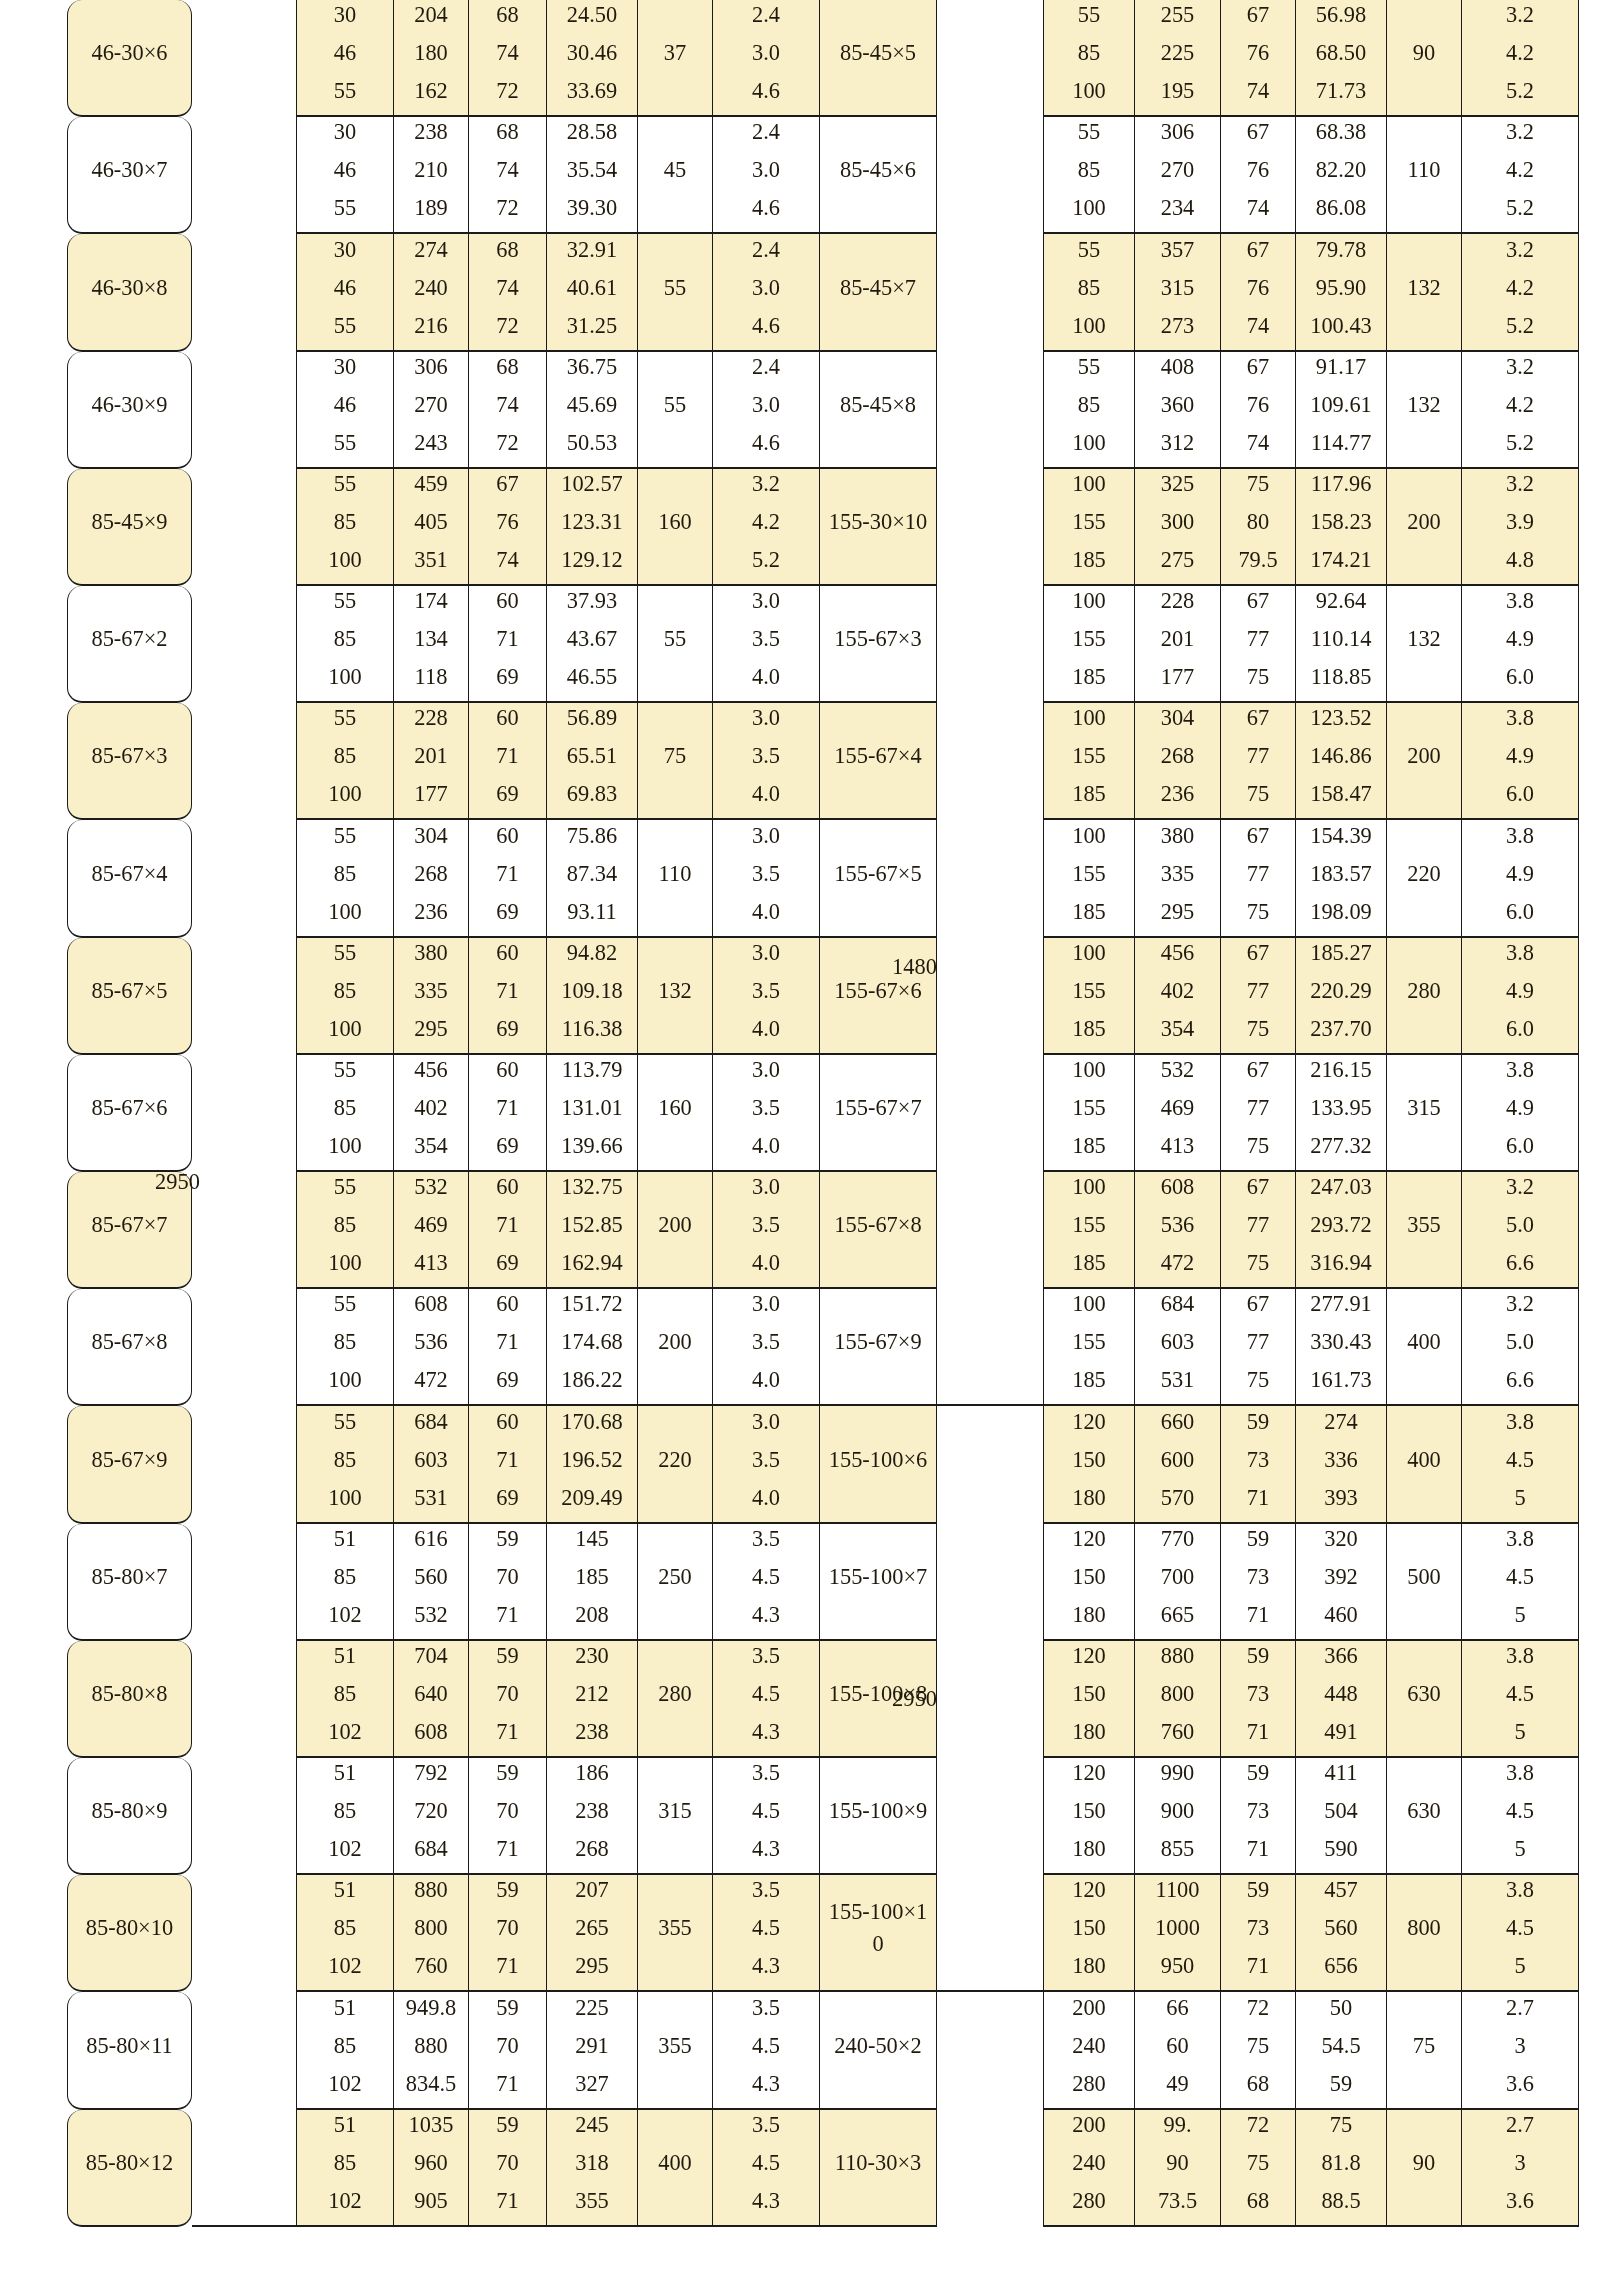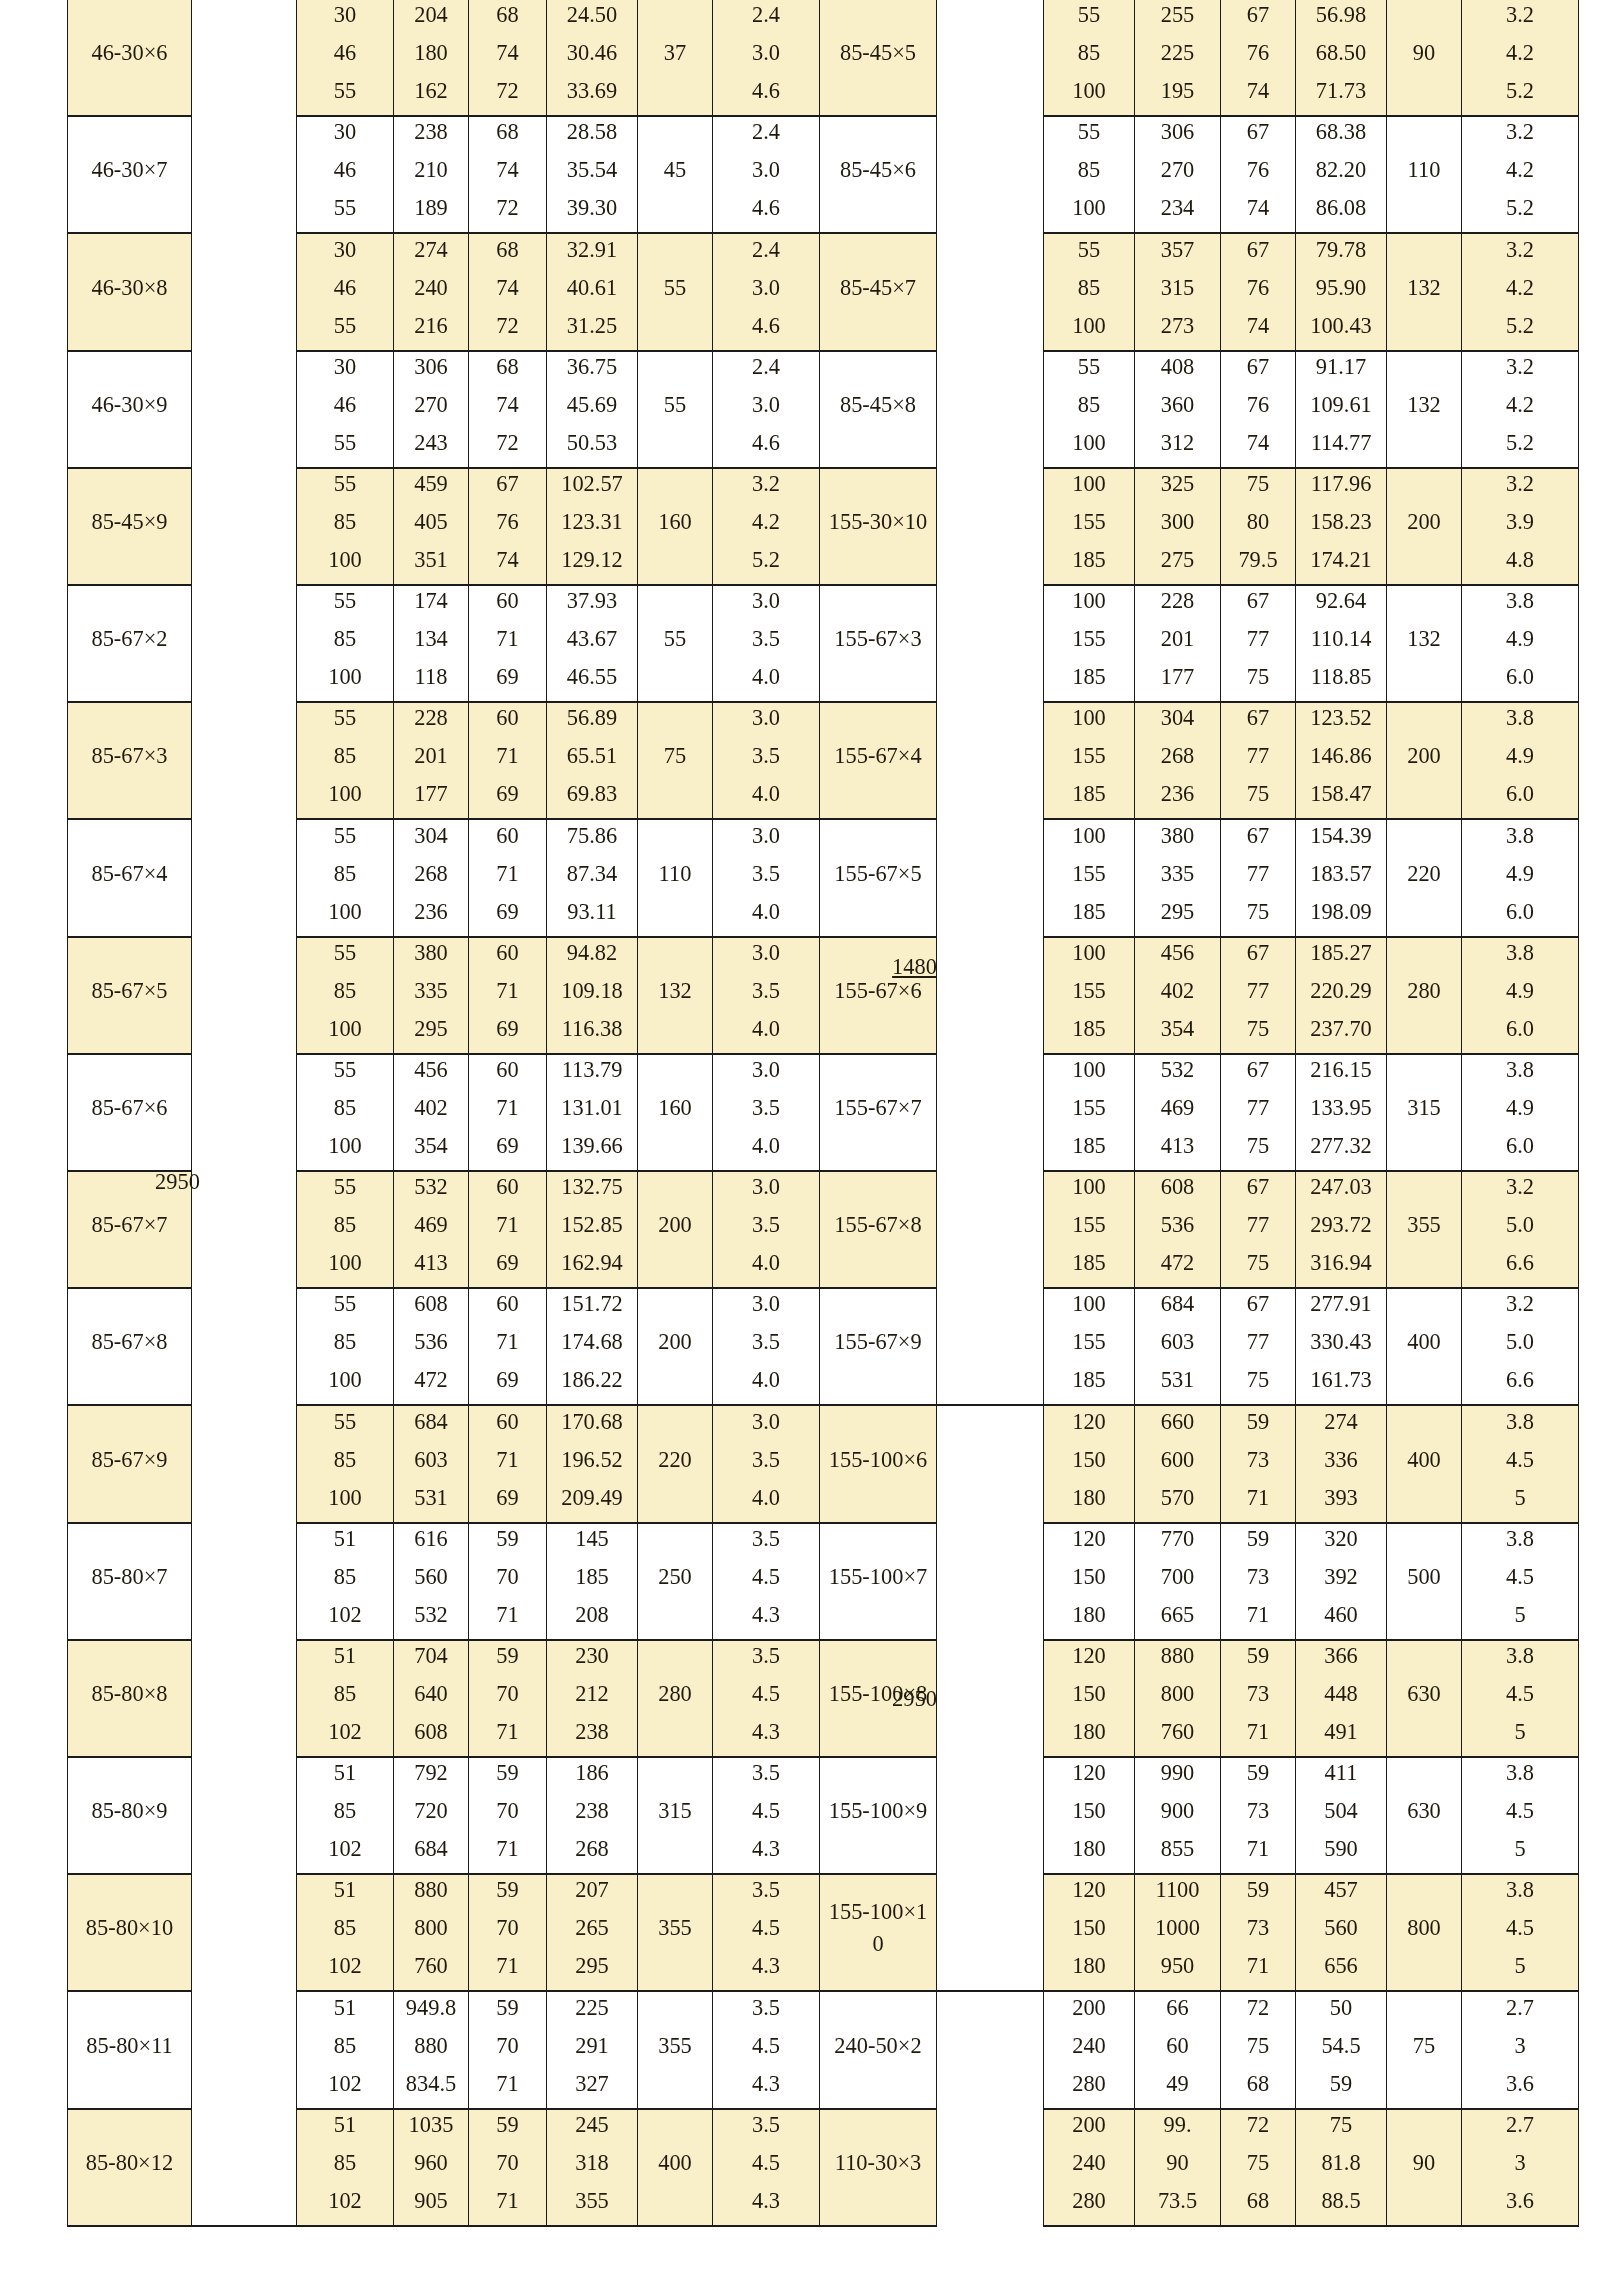--- a/index.html
+++ b/index.html
@@ -22,21 +22,21 @@
     flex:0 0 auto;
     border-right:1.8px solid #1b1b1b;
     border-bottom:2.7px solid #1b1b1b;
     display:flex;flex-direction:column;
     justify-content:center;align-items:center;
     padding-bottom:9px;
     font-size:22.4px;line-height:38px;
     text-align:center;
     overflow:hidden;
   }
-  .row .cell:first-child{border-left:1.8px solid #1b1b1b;}
+  .row .cell:first-child{border-left:1.8px solid #1b1b1b;border-radius:15px;}
   .stripe{background:#F9EFC8;}
   .c-speed{background:#ffffff;border-bottom:none;padding:0;}
   .c-speed.sb{border-bottom:2.7px solid #1b1b1b;}
   .model-text{
     line-height:32px;
     word-break:break-all;
     padding:0 5.4px;
   }
   .value-line{height:38px;line-height:38px;white-space:nowrap;}
   
@@ -46,21 +46,21 @@
   .R.c-model{width:117px}.R.c-speed{width:107px}.R.c-flow{width:91px}.R.c-head{width:86px}
   .R.c-eff{width:75px}.R.c-power{width:91px}.R.c-motor{width:75px}.R.c-npsh{width:117px}
   .speed-label{
     position:absolute;
     font-size:22.4px;line-height:38px;
     text-align:center;
     color:#201a0e;
     pointer-events:none;
   }
   #lbl-left-2950{left:125px;width:105px;top:1163px;}
-  #lbl-right-1480{left:861px;width:107px;top:948px;text-decoration:underline;}
+  #lbl-right-1480{left:861px;width:107px;top:948px;}
   #lbl-right-2950{left:861px;width:107px;top:1680px;}
 </style>
 </head>
 <body>
 
 <div class="page">
   <div id="grid">
       <div class="row">
         <div class="cell L c-model stripe">
           <div class="model-text">46-30×6</div>

